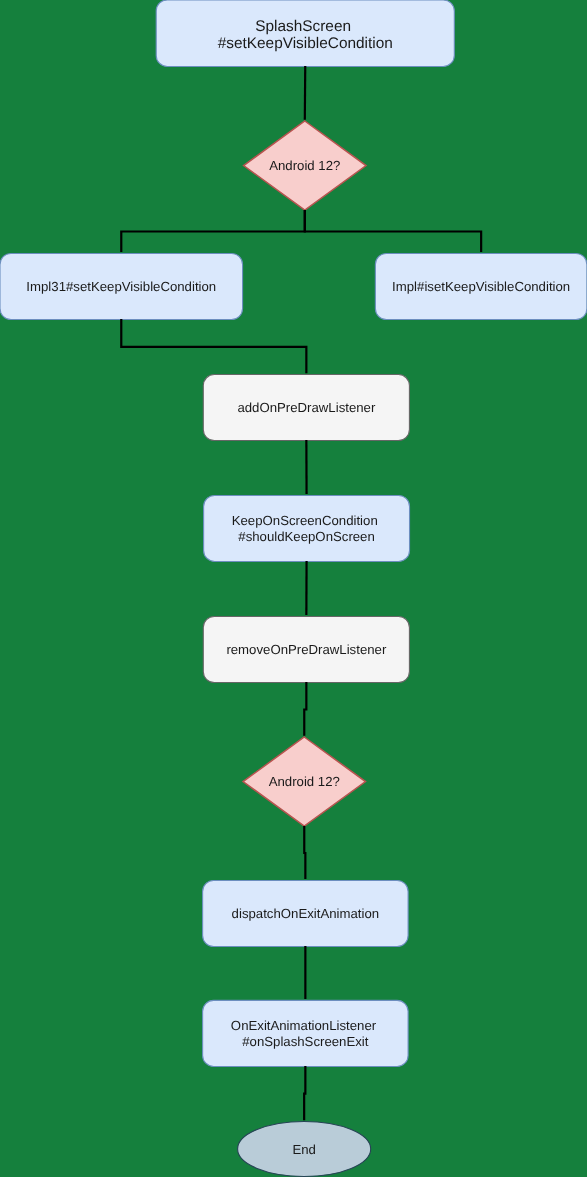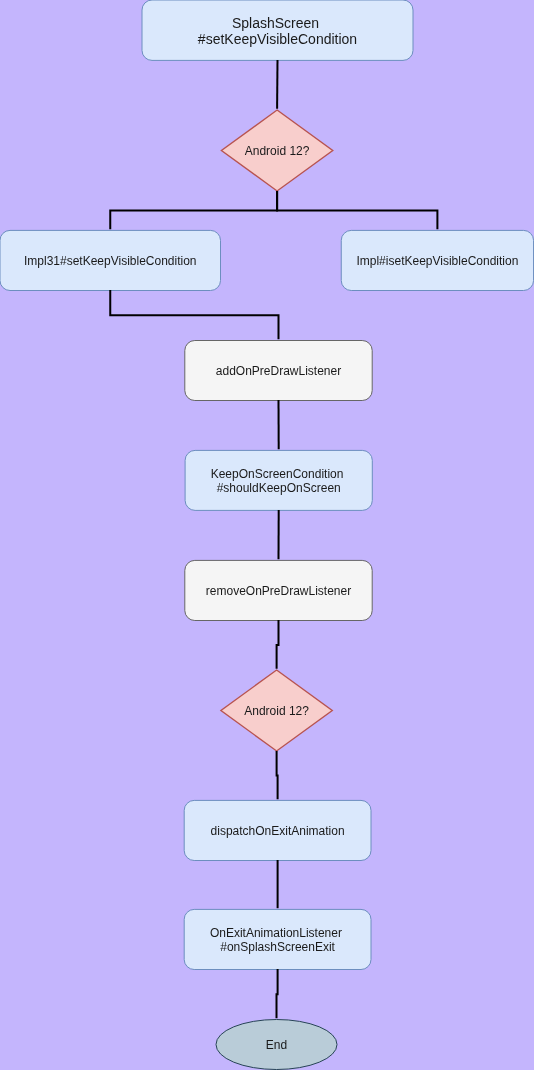--- a/index.html
+++ b/index.html
@@ -1,19 +1,19 @@
 <!DOCTYPE html>
 <html><head>
 <meta charset="utf-8">
 <title>SplashScreen flowchart</title>
 <style>
   html,body{margin:0;padding:0;background:#000000;}
   body{width:534px;height:1070px;overflow:hidden;
        font-family:"Liberation Sans",sans-serif;}
-  #stage{position:relative;width:534px;height:1070px;background:#c4b5fd;}
+  #stage{position:relative;width:534px;height:1070px;background:#15803d;}
   #flowchart{position:absolute;left:0;top:0;display:block;}
   #flowchart text{font-family:"Liberation Sans",sans-serif;}
   .node polygon,.node rect,.node ellipse{shape-rendering:geometricPrecision;}
 </style>
 </head>
 <body>
 
 <div id="stage">
 <svg id="flowchart" width="534" height="1070" viewBox="0 0 534 1070">
   <g>

